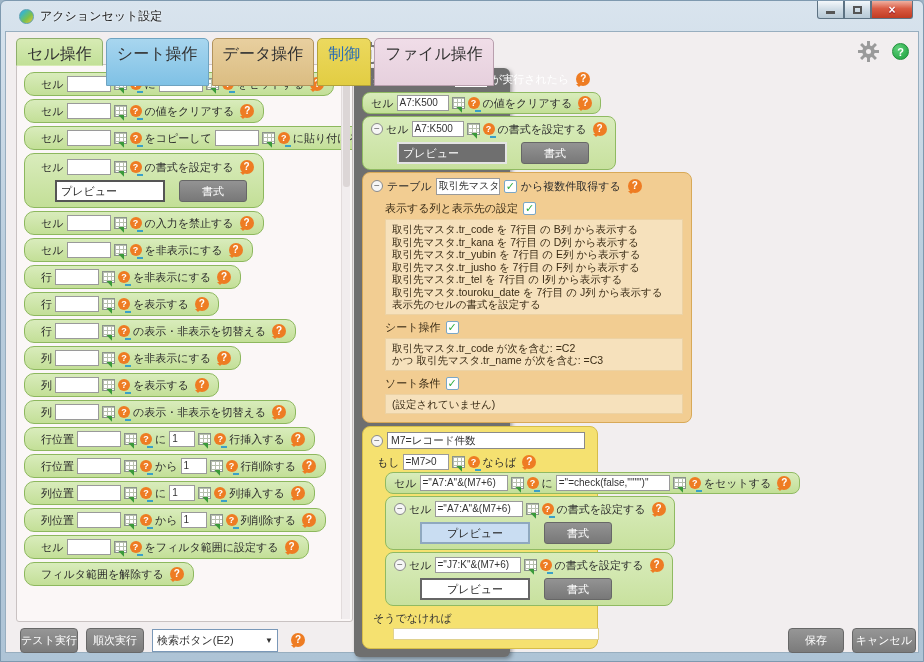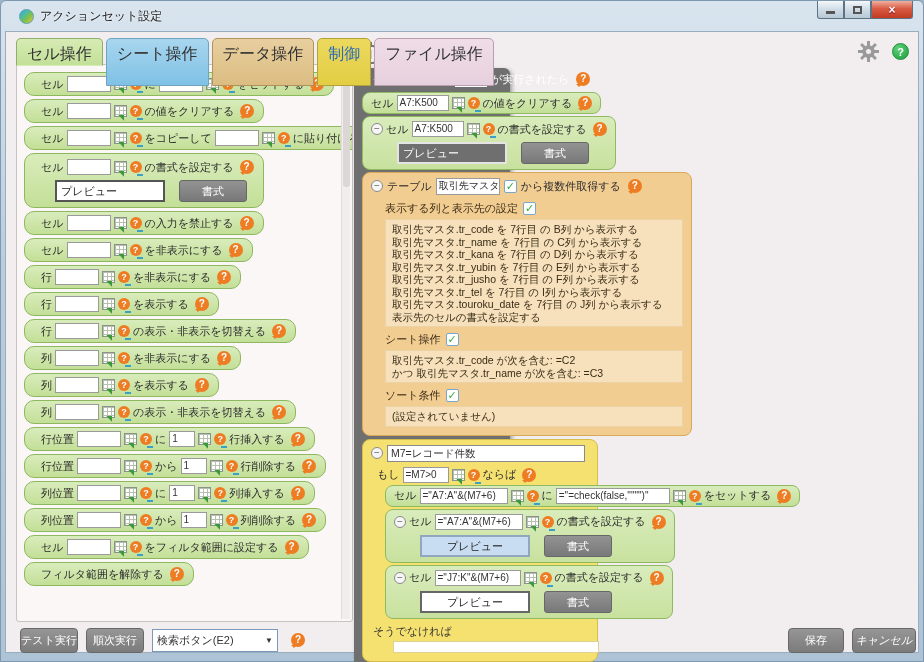--- a/index.html
+++ b/index.html
@@ -356,21 +356,20 @@
             <span class="chk">✓</span>
             <span class="seg-text">から複数件取得する</span>
             <span class="q-badge">?</span>
           </div>
         <div class="sec-label">
           <span>表示する列と表示先の設定</span>
           <span class="chk">✓</span>
         </div>
         <div class="list-box">
             <div class="list-line">取引先マスタ.tr_code を 7行目 の B列 から表示する</div>
-            <div class="list-line">取引先マスタ.tr_name を 7行目 の C列 から表示する</div>
             <div class="list-line">取引先マスタ.tr_kana を 7行目 の D列 から表示する</div>
             <div class="list-line">取引先マスタ.tr_yubin を 7行目 の E列 から表示する</div>
             <div class="list-line">取引先マスタ.tr_jusho を 7行目 の F列 から表示する</div>
             <div class="list-line">取引先マスタ.tr_tel を 7行目 の I列 から表示する</div>
             <div class="list-line">取引先マスタ.touroku_date を 7行目 の J列 から表示する</div>
             <div class="list-line">表示先のセルの書式を設定する</div>
           </div>
         <div class="sec-label">
           <span>シート操作</span>
           <span class="chk">✓</span>
@@ -456,15 +455,15 @@
 
     <div class="footer-btn" style="left:14px;top:596px;width:58px;">テスト実行</div>
     <div class="footer-btn" style="left:80px;top:596px;width:58px;">順次実行</div>
     <div class="select-box">
       <span>検索ボタン(E2)</span>
       <span class="arrow">▼</span>
     </div>
     <span class="q-badge footer-q">?</span>
 
     <div class="footer-btn" style="left:782px;top:596px;width:56px;">保存</div>
-    <div class="footer-btn" style="left:846px;top:596px;width:64px;font-style:italic;">キャンセル</div>
+    <div class="footer-btn" style="left:846px;top:596px;width:64px;">キャンセル</div>
   </div>
 </div>
 
 </body></html>

